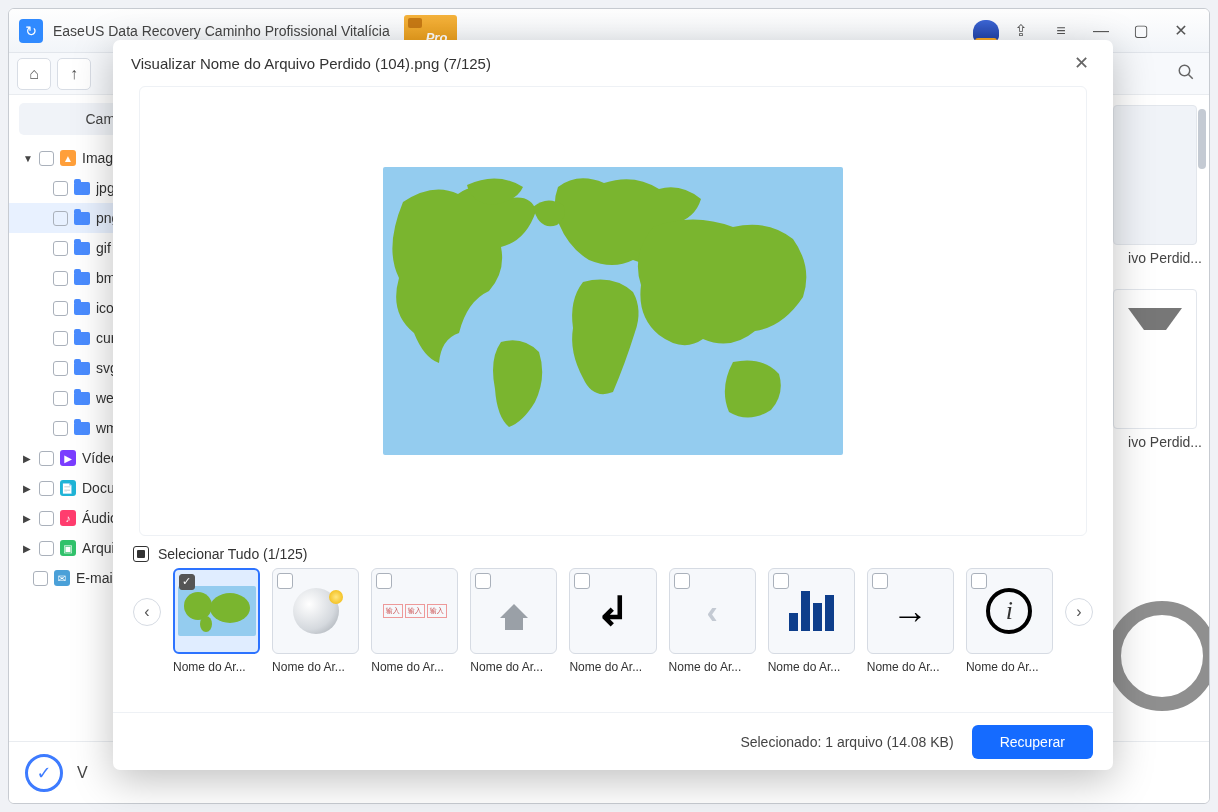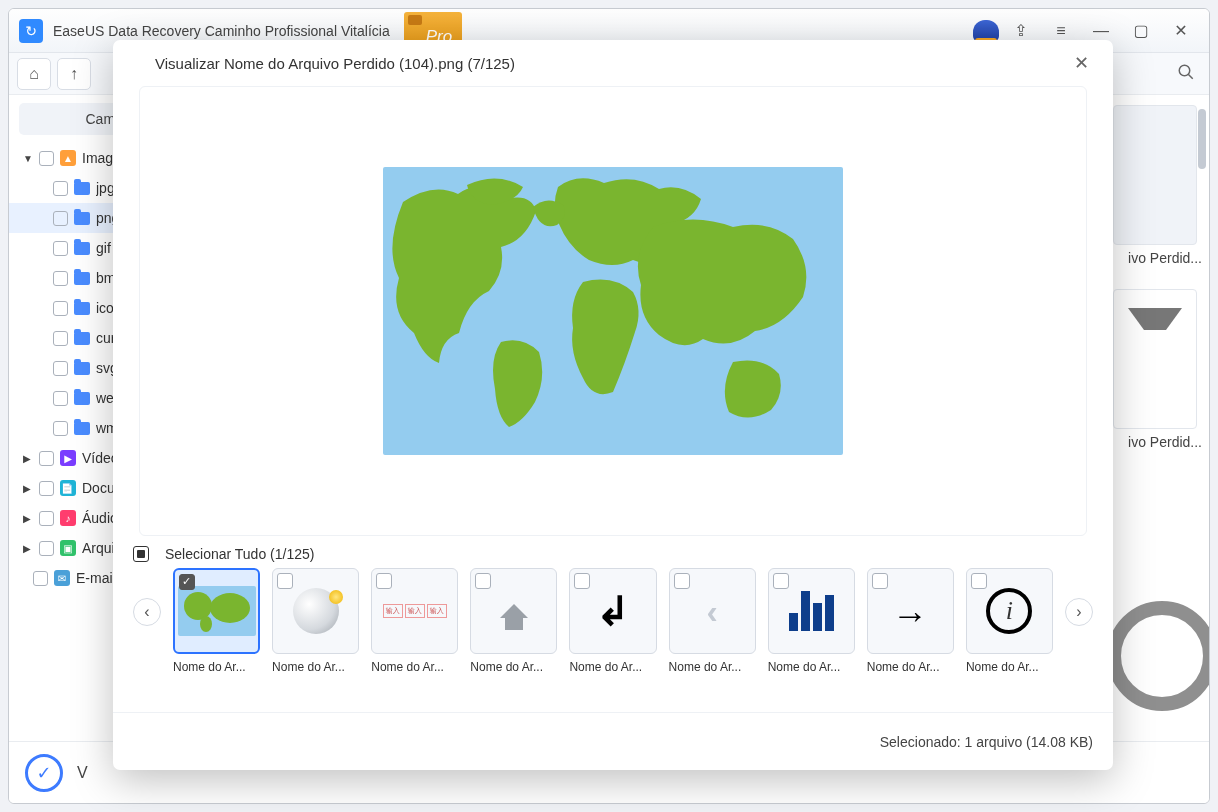--- a/index.html
+++ b/index.html
@@ -38,21 +38,21 @@
     display:flex;align-items:center;justify-content:center;
     margin-right:10px;
     color:#fff;font-size:14px;
   }
   .app-title { font-size:14px; color:#444; font-weight:500; flex:0 0 auto; }
   .pro-badge {
     margin-left:14px;
     background: linear-gradient(#f5b33c,#e89a16);
     border-radius:3px;
     padding:15px 10px 2px 22px;
-    color:#fff;font-size:17px;font-weight:normal;font-style:italic;
+    color:#fff;font-size:13px;font-weight:bold;font-style:italic;
     position:relative;
   }
   .pro-badge::before{
     content:""; position:absolute;left:4px;top:3px;width:14px;height:10px;
     background:#c77a14;border-radius:2px;
   }
   .titlebar-spacer{flex:1}
   .titlebar-controls{display:flex;gap:4px;align-items:center;}
   .titlebar-controls .tbtn{
     width:36px;height:28px;display:flex;align-items:center;justify-content:center;
@@ -142,35 +142,35 @@
     position:absolute;
     left:113px;top:40px;
     width:1000px;height:730px;
     background:#fff;border-radius:7px;
     box-shadow:0 10px 40px rgba(0,0,0,.25);
     display:flex;flex-direction:column;
     z-index:50;
   }
   .modal-header{
     height:46px;display:flex;align-items:center;padding:0 18px;
-    font-size:15px;color:#333;font-weight:500;margin-left:24px;
+    font-size:15px;color:#333;font-weight:500;
   }
   .modal-close{margin-left:auto;font-size:18px;color:#666;cursor:pointer;padding:4px 6px;}
   .preview-area{
     margin:0 26px;height:450px;border:1px solid #eef1f5;border-radius:6px;
     background:#fff;display:flex;align-items:center;justify-content:center;
     overflow:hidden;
   }
   .world-map{
     width:460px;height:288px;background:#94ccef;border-radius:2px;position:relative;
   }
   .world-map svg{position:absolute;inset:0;width:100%;height:100%;}
 
   .select-all-row{
-    display:flex;align-items:center;gap:16px;
+    display:flex;align-items:center;gap:9px;
     margin:10px 0 6px 20px;font-size:14px;color:#333;
   }
   .indet{width:16px;height:16px;border:1.5px solid #333;border-radius:3px;display:flex;align-items:center;justify-content:center;}
   .indet::after{content:"";width:8px;height:8px;background:#333;border-radius:1px;}
 
   .thumbstrip{
     display:flex;align-items:flex-start;gap:12px;padding:0 20px;position:relative;
   }
   .nav-arrow{
     width:28px;height:28px;border:1px solid #d6dbe3;border-radius:50%;
@@ -482,14 +482,15 @@
         <div class="mini-info">i</div>
       </div>
       <div class="thumb-label">Nome do Ar...</div>
     </div>
 
     <div class="nav-arrow">›</div>
   </div>
 
   <div class="modal-footer">
     <span class="modal-status">Selecionado: 1 arquivo (14.08 KB)</span>
+    <button class="recover-btn">Recuperar</button>
   </div>
 </div>
 
 </body></html>

